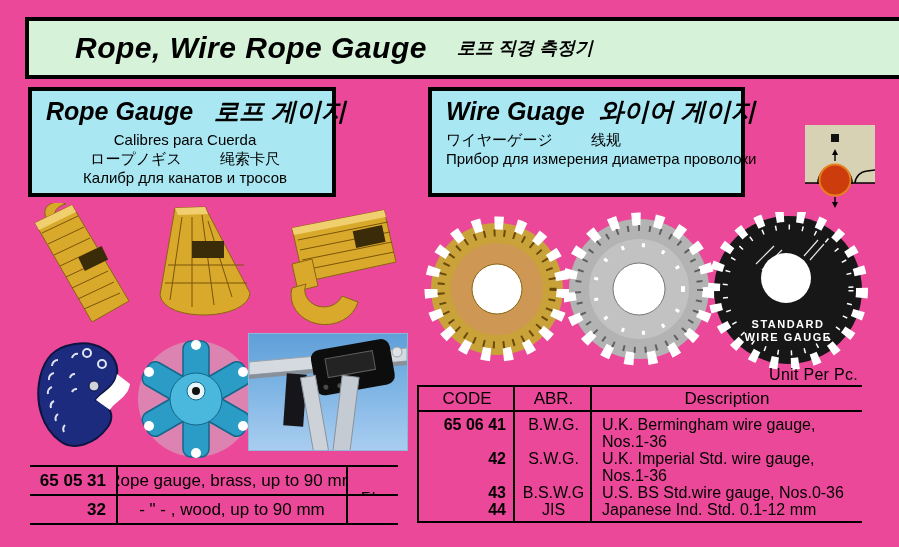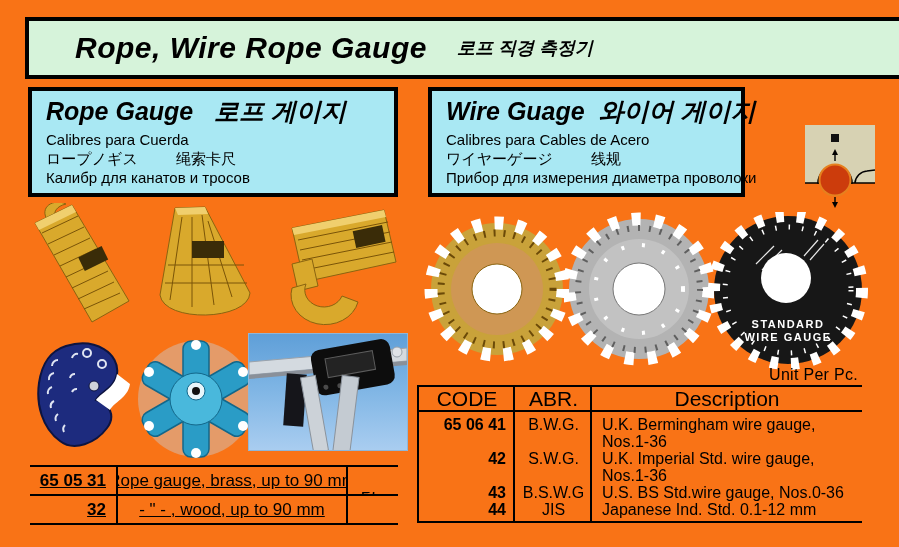--- a/index.html
+++ b/index.html
@@ -1,54 +1,54 @@
 <!DOCTYPE html>
 <html><head>
 <meta charset="utf-8">
 <style>
   html,body{margin:0;padding:0;background:#fff;}
-  .page{position:relative;width:899px;height:547px;background:#f97316;overflow:hidden;
+  .page{position:relative;width:899px;height:547px;background:#ec4899;overflow:hidden;
         font-family:"Liberation Sans",sans-serif;color:#000;}
   
   .banner{position:absolute;left:25px;top:17px;width:834px;height:54px;
           background:#d6f3da;border:4px solid #000;display:flex;align-items:center;
           padding-left:46px;gap:30px;box-sizing:content-box;}
   .banner .en{font-style:italic;font-weight:bold;font-size:30px;letter-spacing:.5px;}
   .banner .ko{font-style:italic;font-weight:bold;font-size:18px;}
   
   .panel{position:absolute;background:#a9e8f3;border:4px solid #000;box-sizing:border-box;
          padding:6px 8px 0 14px;}
-  .panel.rope{left:28px;top:87px;width:370px;height:110px;}
+  .panel.rope{left:28px;top:87px;width:308px;height:110px;text-align:center;}
   .panel.wire{left:428px;top:87px;width:317px;height:110px;}
   .panel .ptitle{font-style:italic;font-weight:bold;font-size:25px;line-height:28px;margin-bottom:5px;white-space:nowrap;}
   .panel .pline{font-size:15px;line-height:19px;white-space:nowrap;}
   .panel .gap{display:inline-block;width:34px;}
   
   .img{position:absolute;}
   .photo{position:absolute;left:248px;top:333px;width:158px;height:116px;
          background:linear-gradient(180deg,#5f9fd8 0%,#7db4e4 45%,#a9cdf0 100%);
          border:1px solid #8fb6d8;}
   
-  .ltable{position:absolute;left:30px;top:465px;width:368px;border-top:2px solid #000;text-decoration:underline;}
+  .ltable{position:absolute;left:30px;top:465px;width:368px;border-top:2px solid #000;}
   .lrow{display:grid;grid-template-columns:86px 232px 50px;height:27px;border-bottom:2px solid #000;}
   .lcell{display:flex;align-items:center;font-size:17px;overflow:hidden;white-space:nowrap;}
   .lcell.code{justify-content:flex-end;padding-right:10px;font-weight:bold;}
   .lcell.desc{justify-content:center;border-left:2px solid #000;border-right:2px solid #000;}
   .lcell.unit{justify-content:center;margin-top:25px;}
   
   .unit-note{position:absolute;left:658px;top:366px;width:200px;text-align:right;
              font-size:16px;letter-spacing:.3px;}
   
   .rtable{position:absolute;left:417px;top:385px;width:443px;height:134px;
           border-top:2px solid #000;border-bottom:2px solid #000;border-left:2px solid #000;
           box-sizing:content-box;}
   .rtable .vline{position:absolute;top:0;bottom:0;width:2px;background:#000;}
   .rtable .v1{left:94px;} .rtable .v2{left:171px;}
   .rhead{display:grid;grid-template-columns:96px 77px 270px;height:23px;border-bottom:2px solid #000;}
-  .rhead div{display:flex;align-items:center;justify-content:center;font-size:21px;}
+  .rhead div{display:flex;align-items:center;justify-content:center;font-size:17px;}
   .rbody{padding-top:4px;}
   .rrow{display:grid;grid-template-columns:96px 77px 270px;}
   .rrow.tall{height:34px;} .rrow.short{height:17px;}
   .rcell{font-size:16px;line-height:17px;}
   .rcell.code{text-align:right;padding-right:9px;font-weight:bold;}
   .rcell.abr{text-align:center;}
   .rcell.desc{padding-left:10px;}
   .rcell.desc div{white-space:nowrap;}
 </style>
 </head>
@@ -72,21 +72,20 @@
       <span>绳索卡尺</span>
     </div>
     <div class="pline">Калибр для канатов и тросов</div>
   </div>
 
   <div class="panel wire">
     <div class="ptitle">
       <span>Wire Guage</span>&nbsp;
       <span>와이어 게이지</span>
     </div>
-    <div class="pline">Calibres para Cables de Acero</div>
     <div class="pline">
       <span>ワイヤーゲージ</span><span class="gap"></span>
       <span>线规</span>
     </div>
     <div class="pline">Прибор для измерения диаметра проволоки</div>
   </div>
 
   <svg class="img" style="left:805px;top:125px;" width="70" height="85" viewBox="0 0 70 85">
     <rect x="0" y="0" width="70" height="58" fill="#d7d2b3"></rect>
     <line x1="0" y1="58" x2="70" y2="58" stroke="#000" stroke-width="1.5"></line>

